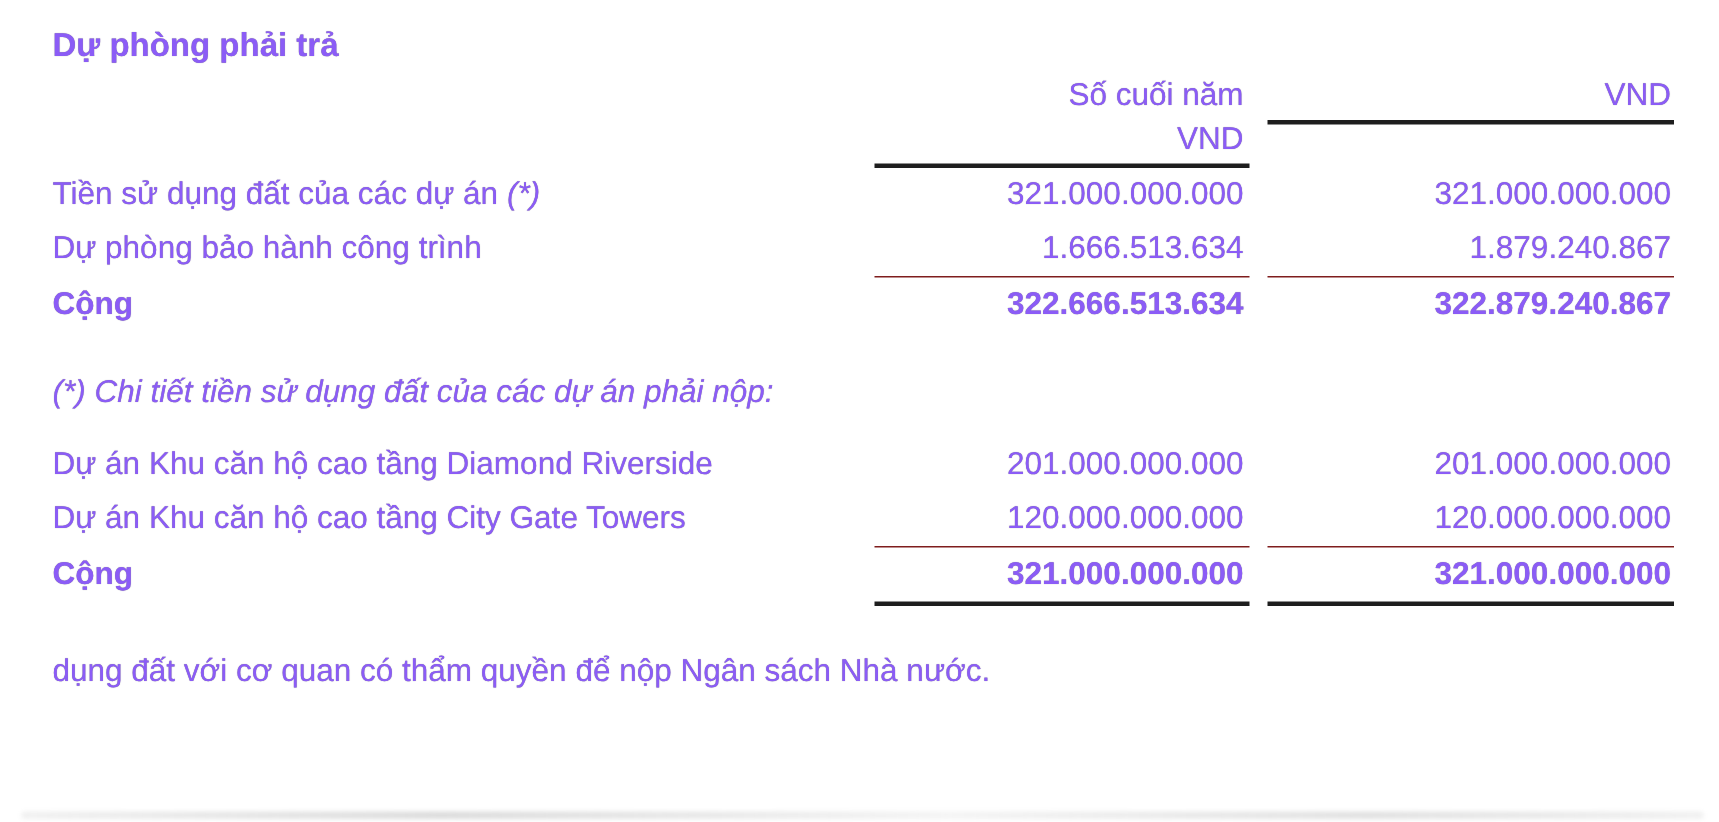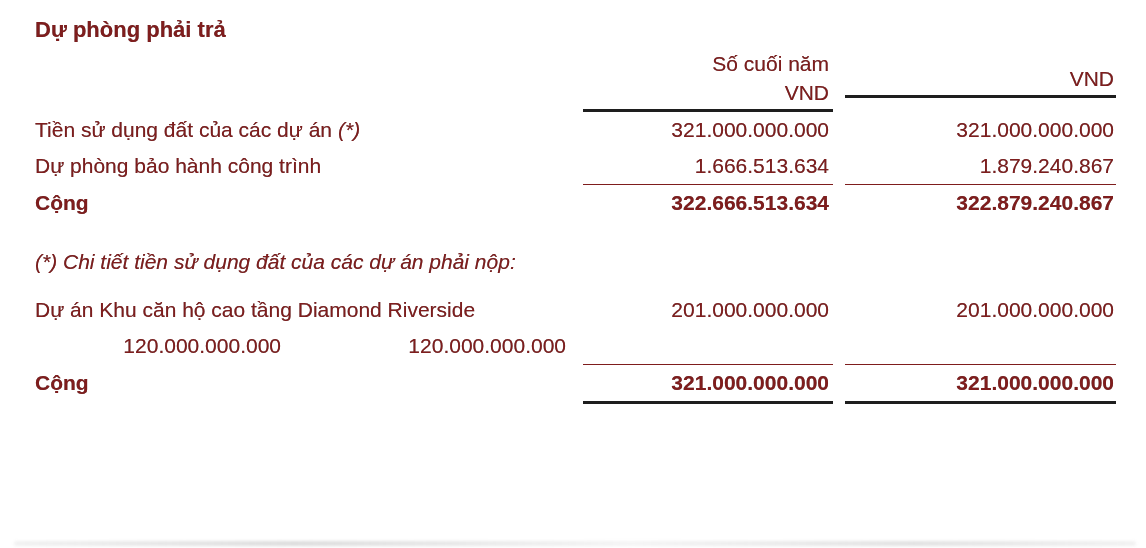--- a/index.html
+++ b/index.html
@@ -2,21 +2,21 @@
 <html><head>
 <meta charset="utf-8">
 <style>
   * { margin: 0; padding: 0; box-sizing: border-box; }
   html, body { background: #ffffff; }
   .page {
     position: relative;
     width: 1146px;
     height: 548px;
     background: #ffffff;
-    color: #7f1d1d;
+    color: #8b5cf6;
     font-family: "Liberation Sans", sans-serif;
     padding: 16px 26px 0 35px;
     overflow: hidden;
     text-shadow: 0 0 0.5px rgba(20,20,20,0.55);
   }
   .title {
     font-size: 22px;
     line-height: 27px;
     font-weight: 700;
   }
@@ -26,21 +26,21 @@
     align-items: baseline;
     font-size: 21px;
     line-height: 36px;
   }
   .c-label { flex: 0 0 548px; }
   .c-n1 { flex: 0 0 250px; text-align: right; padding-right: 4px; }
   .c-gap { flex: 0 0 12px; }
   .c-n2 { flex: 0 0 271px; text-align: right; padding-right: 2px; }
 
   
-  .hdr { margin-top: 6px; align-items: center; }
+  .hdr { margin-top: 6px; align-items: flex-start; }
   .hdr-cell { border-bottom: 3px solid #1e1e1e; padding-bottom: 2px; }
   .hdr-cell div { line-height: 29px; font-size: 21px; }
 
   .t1-body { }
   .t2-body { margin-top: 16px; }
 
   .total-row { font-weight: 700; }
   .total-row .c-n1, .total-row .c-n2 { border-top: 1px solid #7f1d1d; }
   .total-row.closed .c-n1, .total-row.closed .c-n2 { border-bottom: 3px solid #1e1e1e; }
 
@@ -119,30 +119,32 @@
   <div class="detail-note">(*) Chi tiết tiền sử dụng đất của các dự án phải nộp:</div>
 
   <div class="t2-body">
     <div class="trow">
       <div class="c-label">Dự án Khu căn hộ cao tầng Diamond Riverside</div>
       <div class="c-n1">201.000.000.000</div>
       <div class="c-gap"></div>
       <div class="c-n2">201.000.000.000</div>
     </div>
     <div class="trow">
+      <div class="c-label">Dự án Khu căn hộ cao tầng City Gate Towers</div>
       <div class="c-n1">120.000.000.000</div>
       <div class="c-gap"></div>
       <div class="c-n2">120.000.000.000</div>
     </div>
     <div class="trow total-row closed">
       <div class="c-label">Cộng</div>
       <div class="c-n1">321.000.000.000</div>
       <div class="c-gap"></div>
       <div class="c-n2">321.000.000.000</div>
     </div>
   </div>
 
   <div class="footnote">
+    <div>dụng đất với cơ quan có thẩm quyền để nộp Ngân sách Nhà nước.</div>
   </div>
 
   <div class="scan-smudge"></div>
 
 </div>
 
 </body></html>

